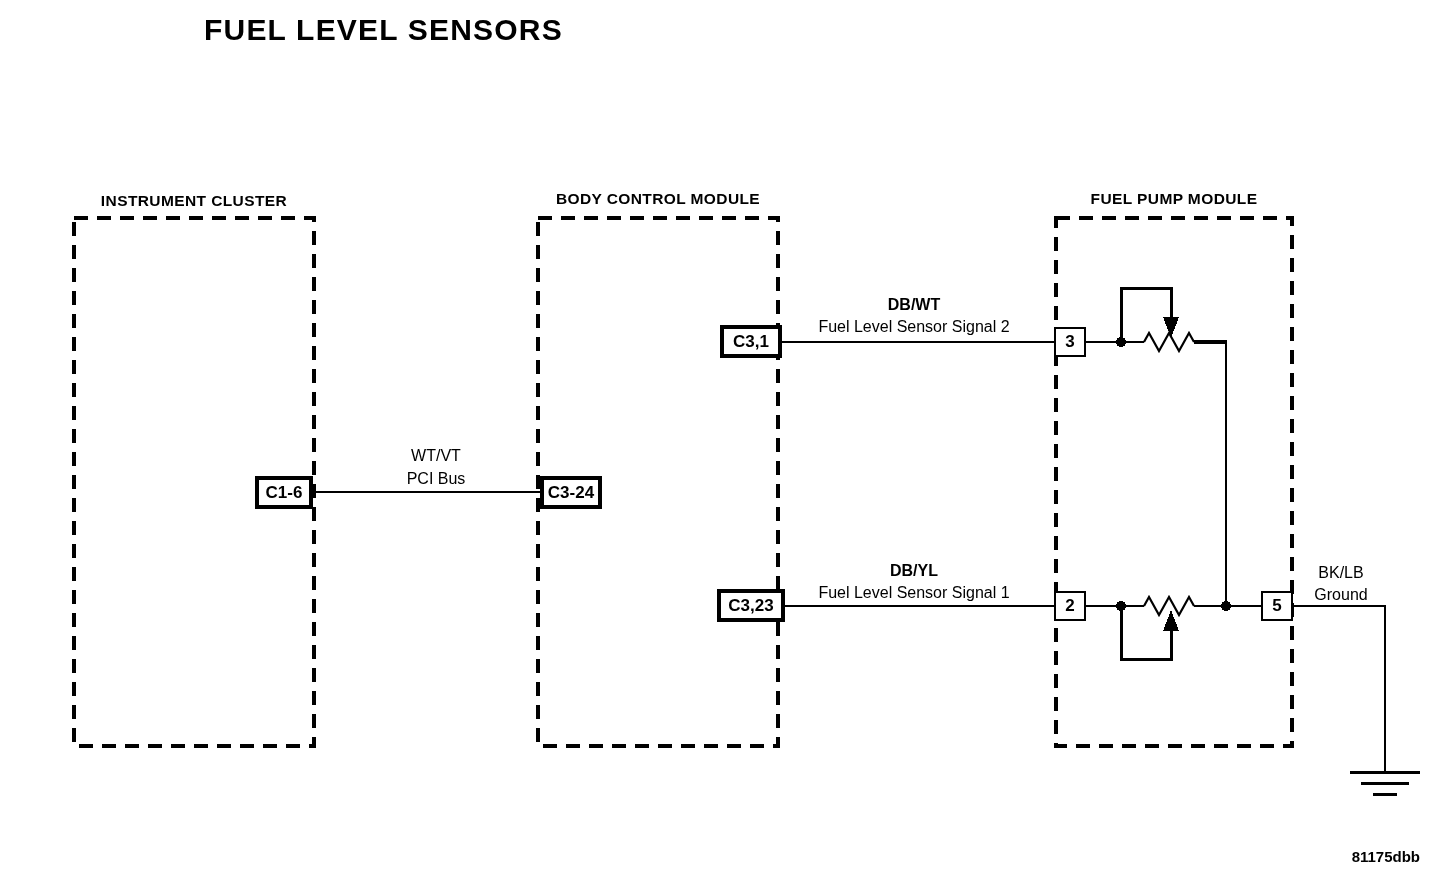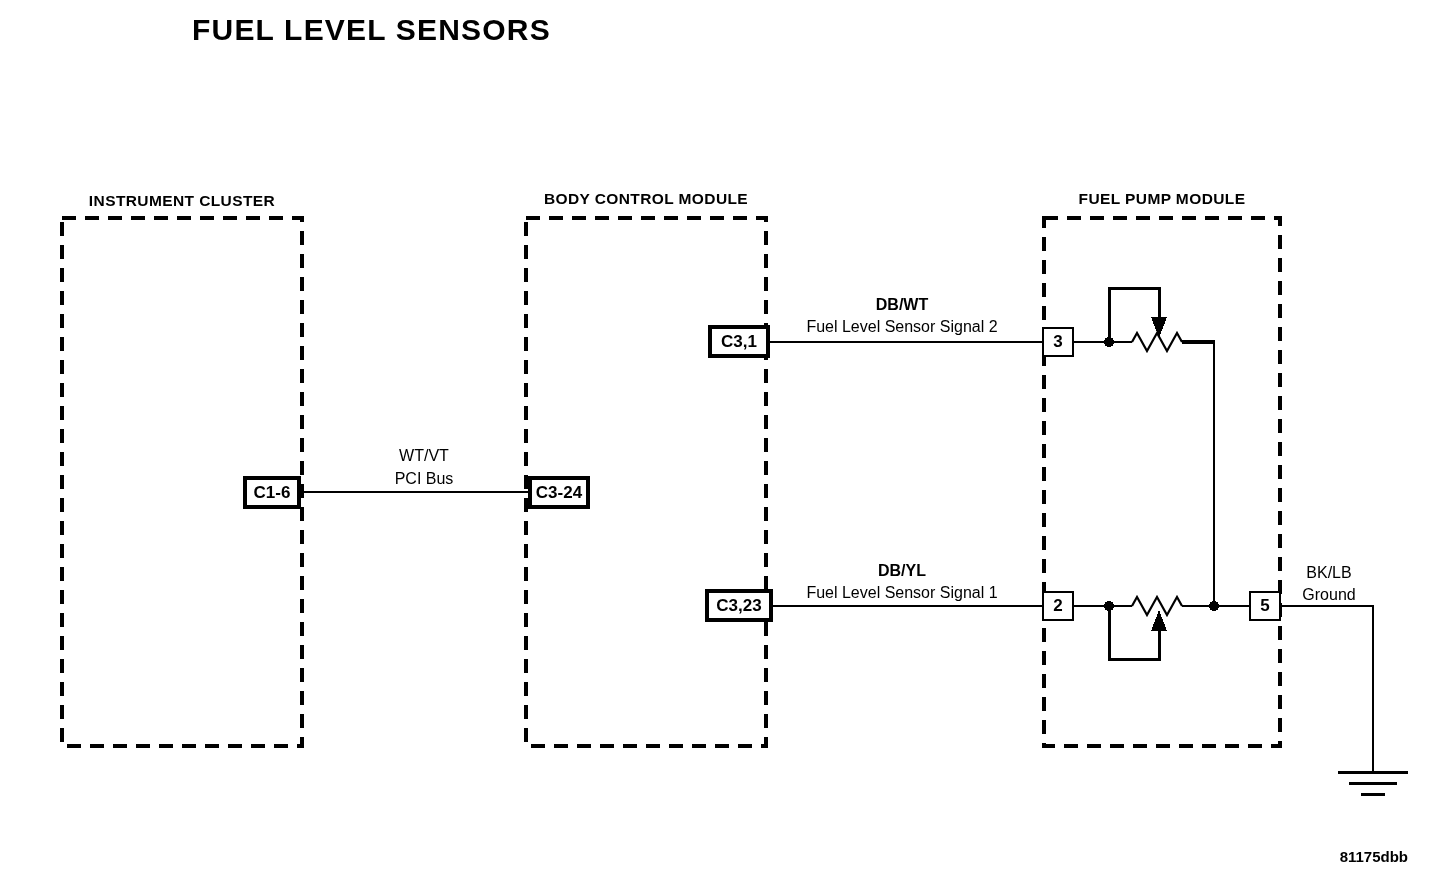--- a/index.html
+++ b/index.html
@@ -11,21 +11,21 @@
   body {
     width: 1440px;
     height: 878px;
     position: relative;
     overflow: hidden;
     font-family: "Liberation Sans", sans-serif;
     color: #000000;
   }
   #diagram-root {
     position: absolute;
-    left: 4px;
+    left: 16px;
     top: 0;
     width: 1264px;
     height: 878px;
   }
   svg.diagram {
     display: block;
     width: 1440px;
     height: 878px;
     shape-rendering: crispEdges;
   }

